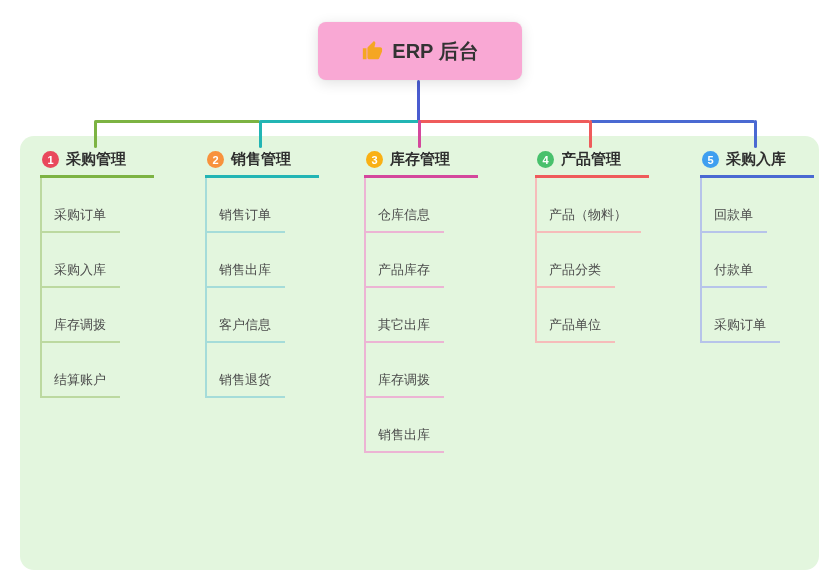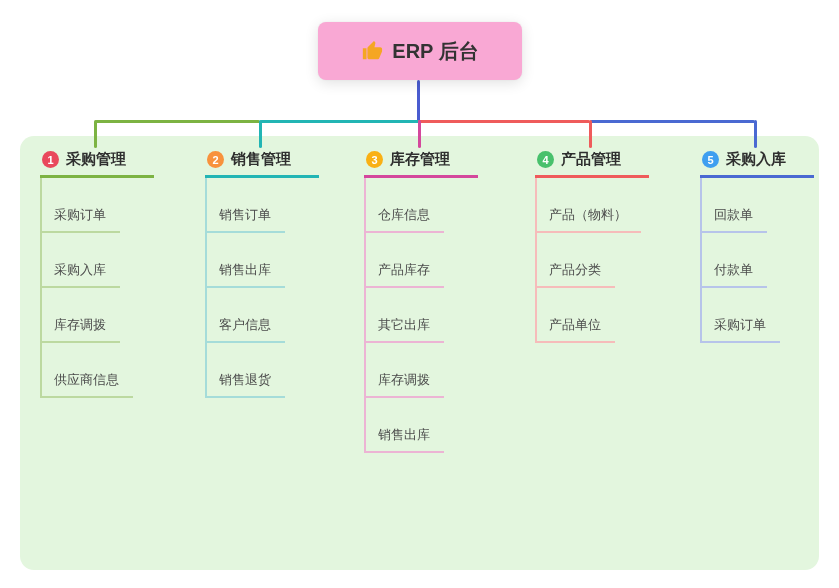--- a/index.html
+++ b/index.html
@@ -81,21 +81,21 @@
         <div class="child">
           <span>采购订单</span>
         </div>
         <div class="child">
           <span>采购入库</span>
         </div>
         <div class="child">
           <span>库存调拨</span>
         </div>
         <div class="child">
-          <span>供应商信息</span>
+          <span>结算账户</span>
         </div>
       </div>
   </div>
     <div class="branch" style="left: 205px; --line: #22b5b4; --light: #a5dcd9;">
     <div class="branch-title">
       <span class="badge" style="background: rgb(248, 146, 60);">2</span>
       <span class="btitle">销售管理</span>
     </div>
     <div class="children">
         <div class="child">

